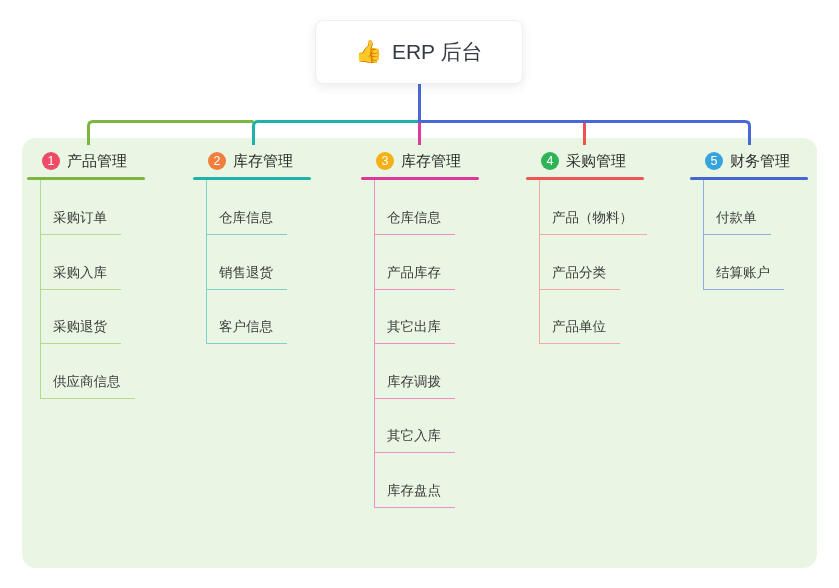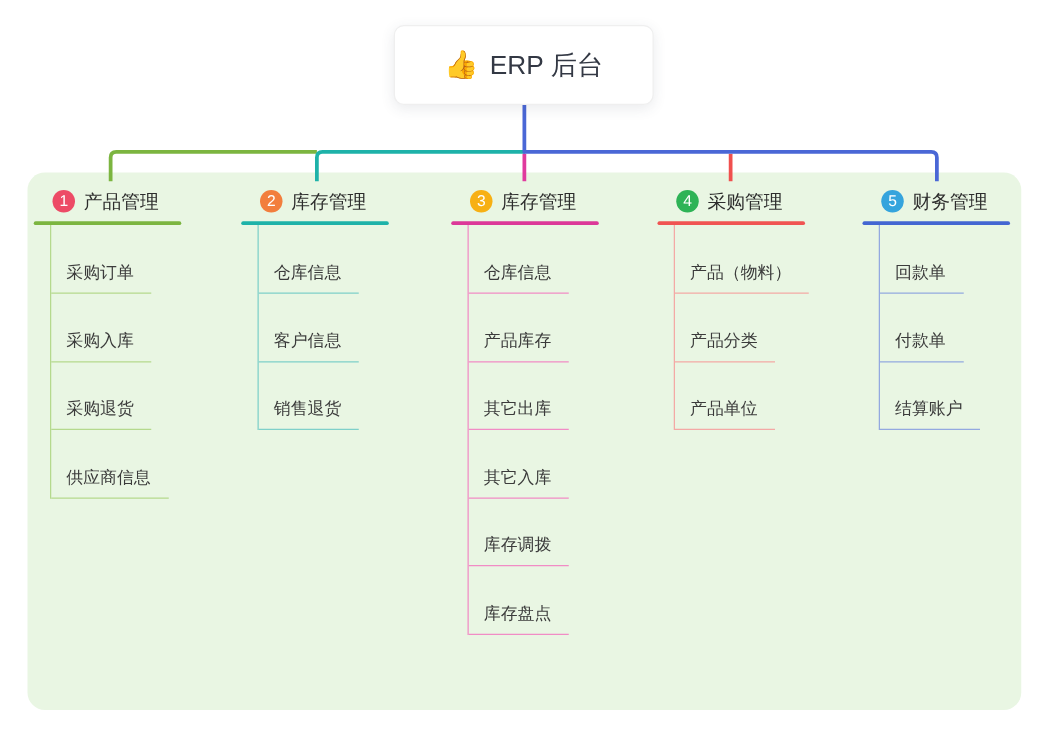--- a/index.html
+++ b/index.html
@@ -158,24 +158,24 @@
     <div class="branch-header">
       <span class="badge">2</span>
       <span class="branch-label">库存管理</span>
     </div>
     <div class="branch-underline"></div>
     <div class="items">
       <div class="item">
           <span class="item-label">仓库信息</span>
         </div>
       <div class="item">
+          <span class="item-label">销售退货</span>
+        </div>
+      <div class="item">
           <span class="item-label">客户信息</span>
-        </div>
-      <div class="item">
-          <span class="item-label">销售退货</span>
         </div>
     </div>
   </div>
 
   <div class="branch b3" style="--badge: #f7b014; --line: #dc3898; --light: #f18cc5;">
     <div class="branch-header">
       <span class="badge">3</span>
       <span class="branch-label">库存管理</span>
     </div>
     <div class="branch-underline"></div>
@@ -183,24 +183,24 @@
       <div class="item">
           <span class="item-label">仓库信息</span>
         </div>
       <div class="item">
           <span class="item-label">产品库存</span>
         </div>
       <div class="item">
           <span class="item-label">其它出库</span>
         </div>
       <div class="item">
+          <span class="item-label">库存调拨</span>
+        </div>
+      <div class="item">
           <span class="item-label">其它入库</span>
-        </div>
-      <div class="item">
-          <span class="item-label">库存调拨</span>
         </div>
       <div class="item">
           <span class="item-label">库存盘点</span>
         </div>
     </div>
   </div>
 
   <div class="branch b4" style="--badge: #2eb356; --line: #f05452; --light: #f4a9a5;">
     <div class="branch-header">
       <span class="badge">4</span>
@@ -221,23 +221,20 @@
   </div>
 
   <div class="branch b5" style="--badge: #35a4dd; --line: #4366d2; --light: #93a9e0;">
     <div class="branch-header">
       <span class="badge">5</span>
       <span class="branch-label">财务管理</span>
     </div>
     <div class="branch-underline"></div>
     <div class="items">
       <div class="item">
-          <span class="item-label">回款单</span>
-        </div>
-      <div class="item">
           <span class="item-label">付款单</span>
         </div>
       <div class="item">
           <span class="item-label">结算账户</span>
         </div>
     </div>
   </div>
 
 </div>
 

